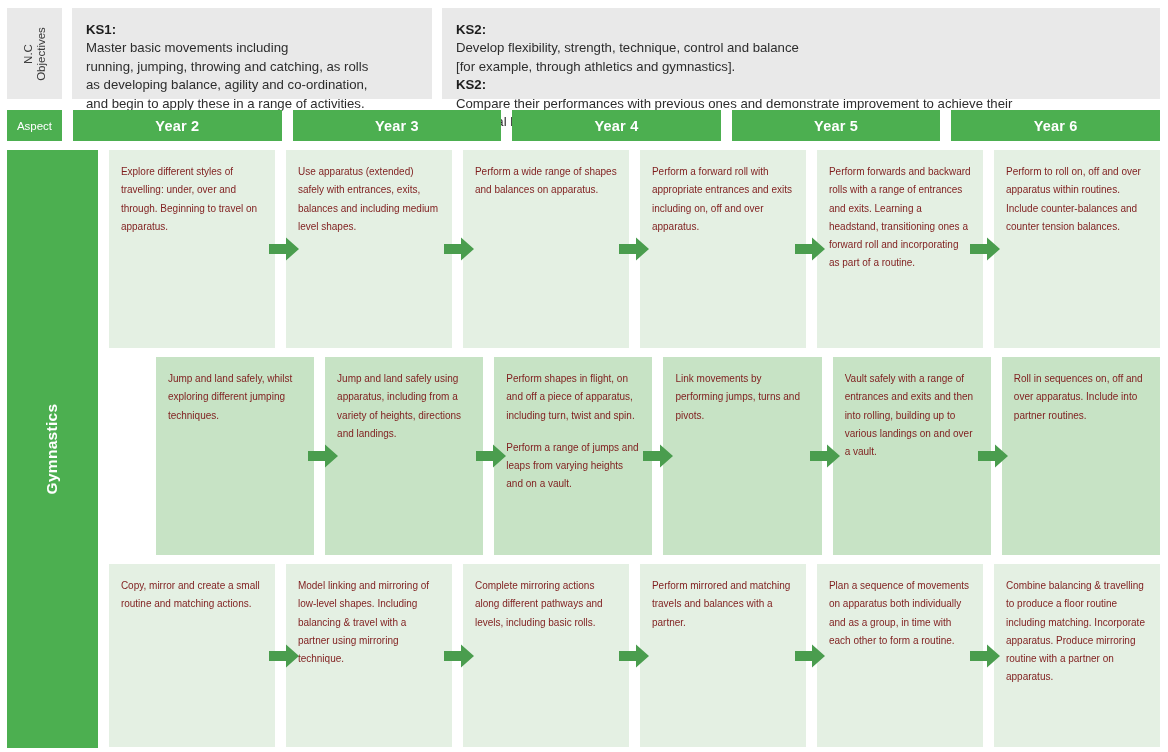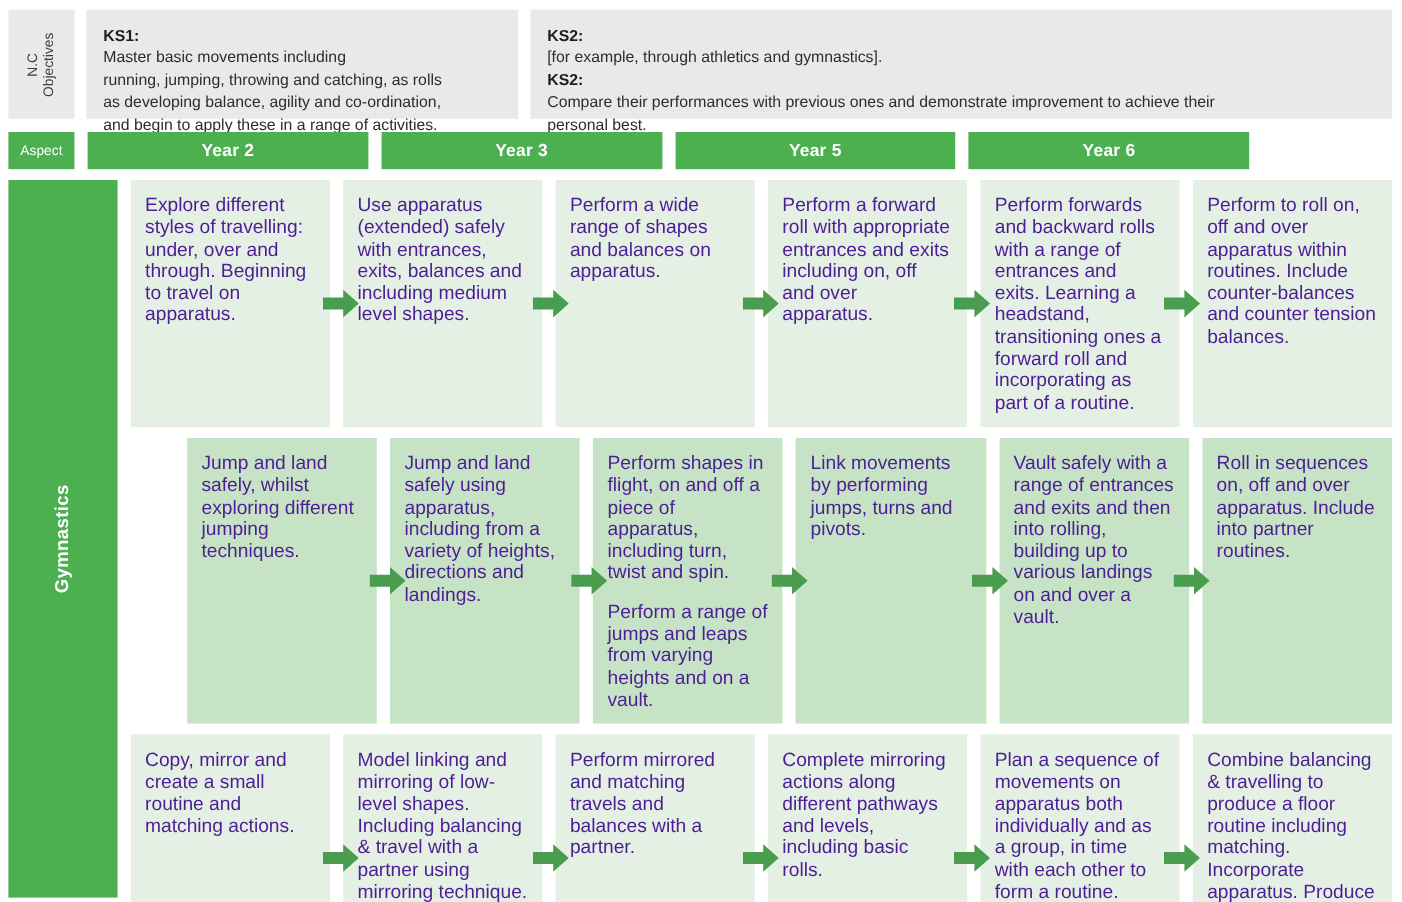--- a/index.html
+++ b/index.html
@@ -65,21 +65,21 @@
     min-width: 44px;
     color: #1d1d1d;
   }
   .ks-text { flex: 1 1 auto; }
   .ks-text .ln { display: block; }
 
   
   .head-row {
     position: absolute;
     left: 7px; top: 110px;
-    width: 1034px; height: 31px;
+    width: 1153px; height: 31px;
     display: flex;
     gap: 11px;
   }
   .aspect-chip {
     flex: 0 0 55px;
     background: #4caf50;
     color: #ffffff;
     font-size: 11.5px;
     display: flex;
     align-items: center;
@@ -133,23 +133,23 @@
     gap: 11px;
     position: relative;
   }
   .band.r1 { flex: 0 0 198px; }
   .band.r2 { flex: 0 0 198px; margin-left: 47px; }
   .band.r3 { flex: 0 0 183px; }
 
   .cell {
     flex: 1 1 0;
     padding: 13px 12px 10px 12px;
-    font-size: 16px;
+    font-size: 10px;
     line-height: 18.3px;
-    color: #4c1d95;
+    color: #7f1d1d;
     position: relative;
     min-width: 0;
   }
   .tone-light { background: #e4f0e3; }
   .tone-mid   { background: #c7e3c5; }
   .cell p { margin: 0 0 14px 0; }
   .cell p:last-child { margin-bottom: 0; }
 
   
   .arrow {
@@ -184,37 +184,39 @@
           <span class="ln">as developing balance, agility and co-ordination,</span>
           <span class="ln">and begin to apply these in a range of activities.</span>
         </span>
       </div>
     </div>
 
     <div class="ks-box ks2">
       <div class="ks-row">
         <span class="ks-tag">KS2:</span>
         <span class="ks-text">
+          <span class="ln">Develop flexibility, strength, technique, control and balance</span>
           <span class="ln">[for example, through athletics and gymnastics].</span>
         </span>
       </div>
       <div class="ks-row">
         <span class="ks-tag">KS2:</span>
         <span class="ks-text">
           <span class="ln">Compare their performances with previous ones and demonstrate improvement to achieve their</span>
           <span class="ln">personal best.</span>
         </span>
       </div>
     </div>
   </div>
 
   <div class="head-row">
     <div class="aspect-chip">Aspect</div>
     <div class="year-chip">Year 2</div>
     <div class="year-chip">Year 3</div>
+    <div class="year-chip">Year 4</div>
     <div class="year-chip">Year 5</div>
     <div class="year-chip">Year 6</div>
   </div>
 
   <div class="body-wrap">
 
     <div class="aspect-bar">
       <div class="aspect-bar-text">Gymnastics</div>
     </div>
 
@@ -311,26 +313,26 @@
           </div>
         </div>
         <div class="band r3">
           <div class="cell tone-light">
             <p>Copy, mirror and create a small routine and matching actions.</p>
           </div>
           <div class="cell tone-light">
             <p>Model linking and mirroring of low-level shapes. Including balancing &amp; travel with a partner using mirroring technique.</p>
           </div>
           <div class="cell tone-light">
+            <p>Complete mirroring actions along different pathways and levels, including basic rolls.</p>
+          </div>
+          <div class="cell tone-light">
             <p>Perform mirrored and matching travels and balances with a partner.</p>
           </div>
           <div class="cell tone-light">
-            <p>Complete mirroring actions along different pathways and levels, including basic rolls.</p>
-          </div>
-          <div class="cell tone-light">
             <p>Plan a sequence of movements on apparatus both individually and as a group, in time with each other to form a routine.</p>
           </div>
           <div class="cell tone-light">
             <p>Combine balancing &amp; travelling to produce a floor routine including matching. Incorporate apparatus. Produce mirroring routine with a partner on apparatus.</p>
           </div>
           <div class="arrow" style="left: calc(16.6667% - 15px); top: calc(50% - 13px);">
             <svg viewBox="0 0 30 26" xmlns="http://www.w3.org/2000/svg">
               <path d="M0,8 L17,8 L17,1.5 L30,13 L17,24.5 L17,18 L0,18 Z" fill="#4a9d4e"></path>
             </svg>
           </div>

